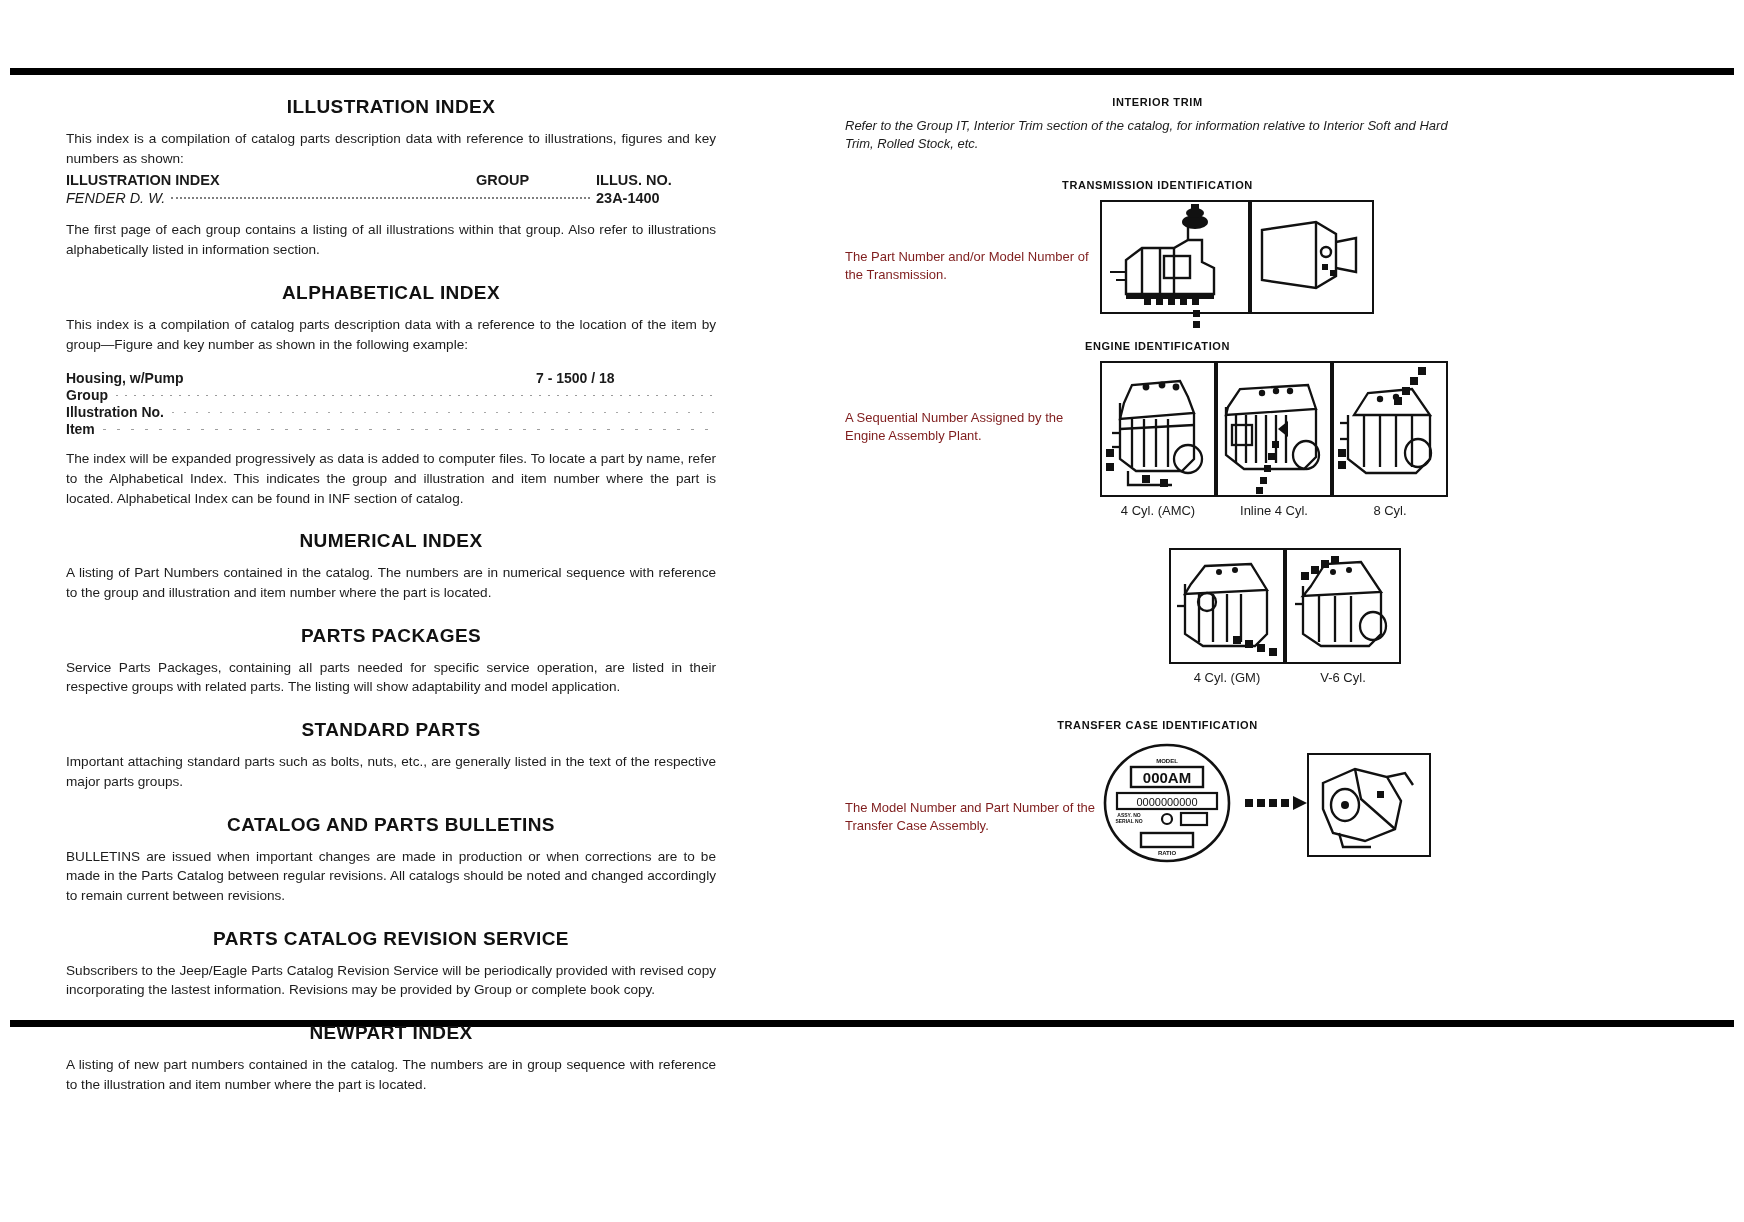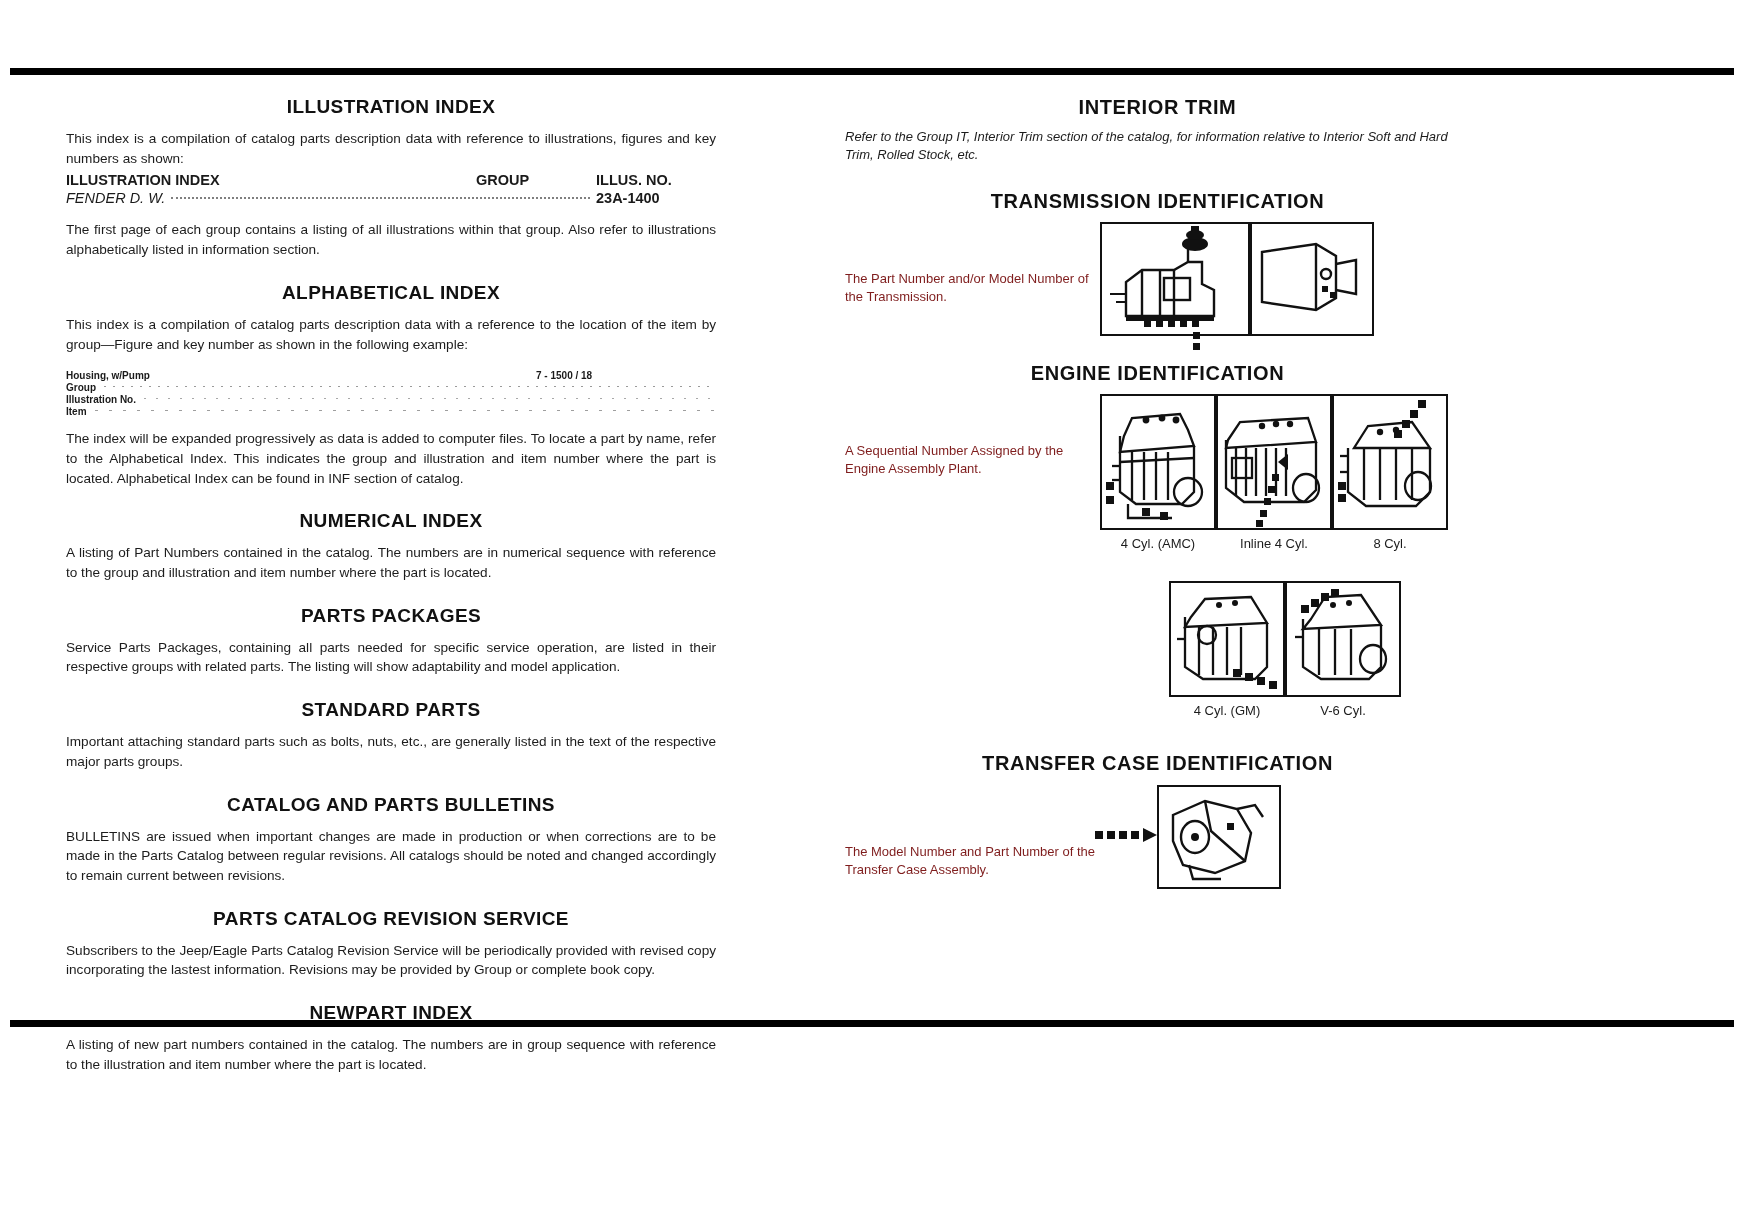--- a/index.html
+++ b/index.html
@@ -22,21 +22,21 @@
   .col-right{position:absolute;left:845px;width:625px;top:0;}
 
   h2.sec{
     font-size:19px;
     font-weight:bold;
     text-align:center;
     margin:0 0 11px 0;
     letter-spacing:.4px;
     color:#111;
   }
-  h2.sec.small{font-size:20px;letter-spacing:.6px;margin-bottom:9px;}
+  h2.sec.small{font-size:11px;letter-spacing:.6px;margin-bottom:9px;}
   .gap{height:22px;}
   .gap-sm{height:14px;}
   p.body{
     font-size:13.6px;
     line-height:1.45;
     margin:0 0 0 0;
     text-align:justify;
     color:#1c1c1c;
   }
   p.body.left{text-align:left;font-style:italic;}
@@ -48,21 +48,21 @@
   .ex-head .c3{width:120px;text-align:left;}
   .ex-row{display:flex;font-size:14.5px;align-items:baseline;margin-top:2px;}
   .ex-row .nm{white-space:nowrap;font-style:italic;}
   .ex-row .dots{
     flex:1;margin:0 6px;border-bottom:2px dotted #555;
     transform:translateY(-4px);opacity:.75;
   }
   .ex-row .val{font-weight:bold;width:120px;text-align:left;white-space:nowrap;}
 
   
-  .alpha-ex{margin:16px 0 12px 0;font-size:10px;}
+  .alpha-ex{margin:16px 0 12px 0;font-size:14px;}
   .alpha-ex .line1{display:flex;font-weight:bold;}
   .alpha-ex .line1 .lbl{flex:1;}
   .alpha-ex .line1 .code{width:180px;}
   .alpha-ex .lv{display:flex;align-items:baseline;font-weight:bold;margin-top:1px;}
   .alpha-ex .lv .nm{white-space:nowrap;}
   .alpha-ex .lv .dots{
     flex:1;margin-left:8px;height:1px;
     background-image:repeating-linear-gradient(to right,#9a9a9a 0 2px,transparent 2px 9px);
     transform:translateY(-4px);
   }
@@ -443,20 +443,36 @@
     <div class="fig-block">
       <h2 class="sec small">TRANSFER CASE IDENTIFICATION</h2>
 
       <div class="tc-row">
         <div class="tc-note">
           <div class="fig-caption-note">The Model Number and Part Number of the Transfer Case Assembly.</div>
         </div>
 
         <div class="tag-wrap">
 
+          <div style="width:150px;position:relative;">
+            <svg width="150" height="125" viewBox="0 0 150 125">
+              <ellipse cx="72" cy="62" rx="62" ry="58" fill="none" stroke="#111" stroke-width="2.6"></ellipse>
+              <text x="72" y="22" font-family="'Liberation Sans',sans-serif" font-size="6" font-weight="bold" text-anchor="middle" fill="#111">MODEL</text>
+              <rect x="36" y="26" width="72" height="20" fill="none" stroke="#111" stroke-width="2.4"></rect>
+              <text x="72" y="42" font-family="'Liberation Sans',sans-serif" font-size="15" font-weight="bold" text-anchor="middle" fill="#111">000AM</text>
+              <rect x="22" y="52" width="100" height="16" fill="none" stroke="#111" stroke-width="2.2"></rect>
+              <text x="72" y="65" font-family="'Liberation Sans',sans-serif" font-size="11" text-anchor="middle" fill="#111">0000000000</text>
+              <text x="34" y="76" font-family="'Liberation Sans',sans-serif" font-size="5" font-weight="bold" text-anchor="middle" fill="#111">ASSY. NO</text>
+              <text x="34" y="82" font-family="'Liberation Sans',sans-serif" font-size="5" font-weight="bold" text-anchor="middle" fill="#111">SERIAL NO</text>
+              <circle cx="72" cy="78" r="5" fill="none" stroke="#111" stroke-width="2.2"></circle>
+              <rect x="86" y="72" width="26" height="12" fill="none" stroke="#111" stroke-width="2.2"></rect>
+              <rect x="46" y="92" width="52" height="14" fill="none" stroke="#111" stroke-width="2.4"></rect>
+              <text x="72" y="114" font-family="'Liberation Sans',sans-serif" font-size="6" font-weight="bold" text-anchor="middle" fill="#111">RATIO</text>
+            </svg>
+          </div>
 
           <div style="width:62px;">
             <svg width="62" height="30" viewBox="0 0 62 30">
               <g fill="#111">
                 <rect x="0" y="11" width="8" height="8"></rect>
                 <rect x="12" y="11" width="8" height="8"></rect>
                 <rect x="24" y="11" width="8" height="8"></rect>
                 <rect x="36" y="11" width="8" height="8"></rect>
                 <polygon points="48,8 62,15 48,22"></polygon>
               </g>

